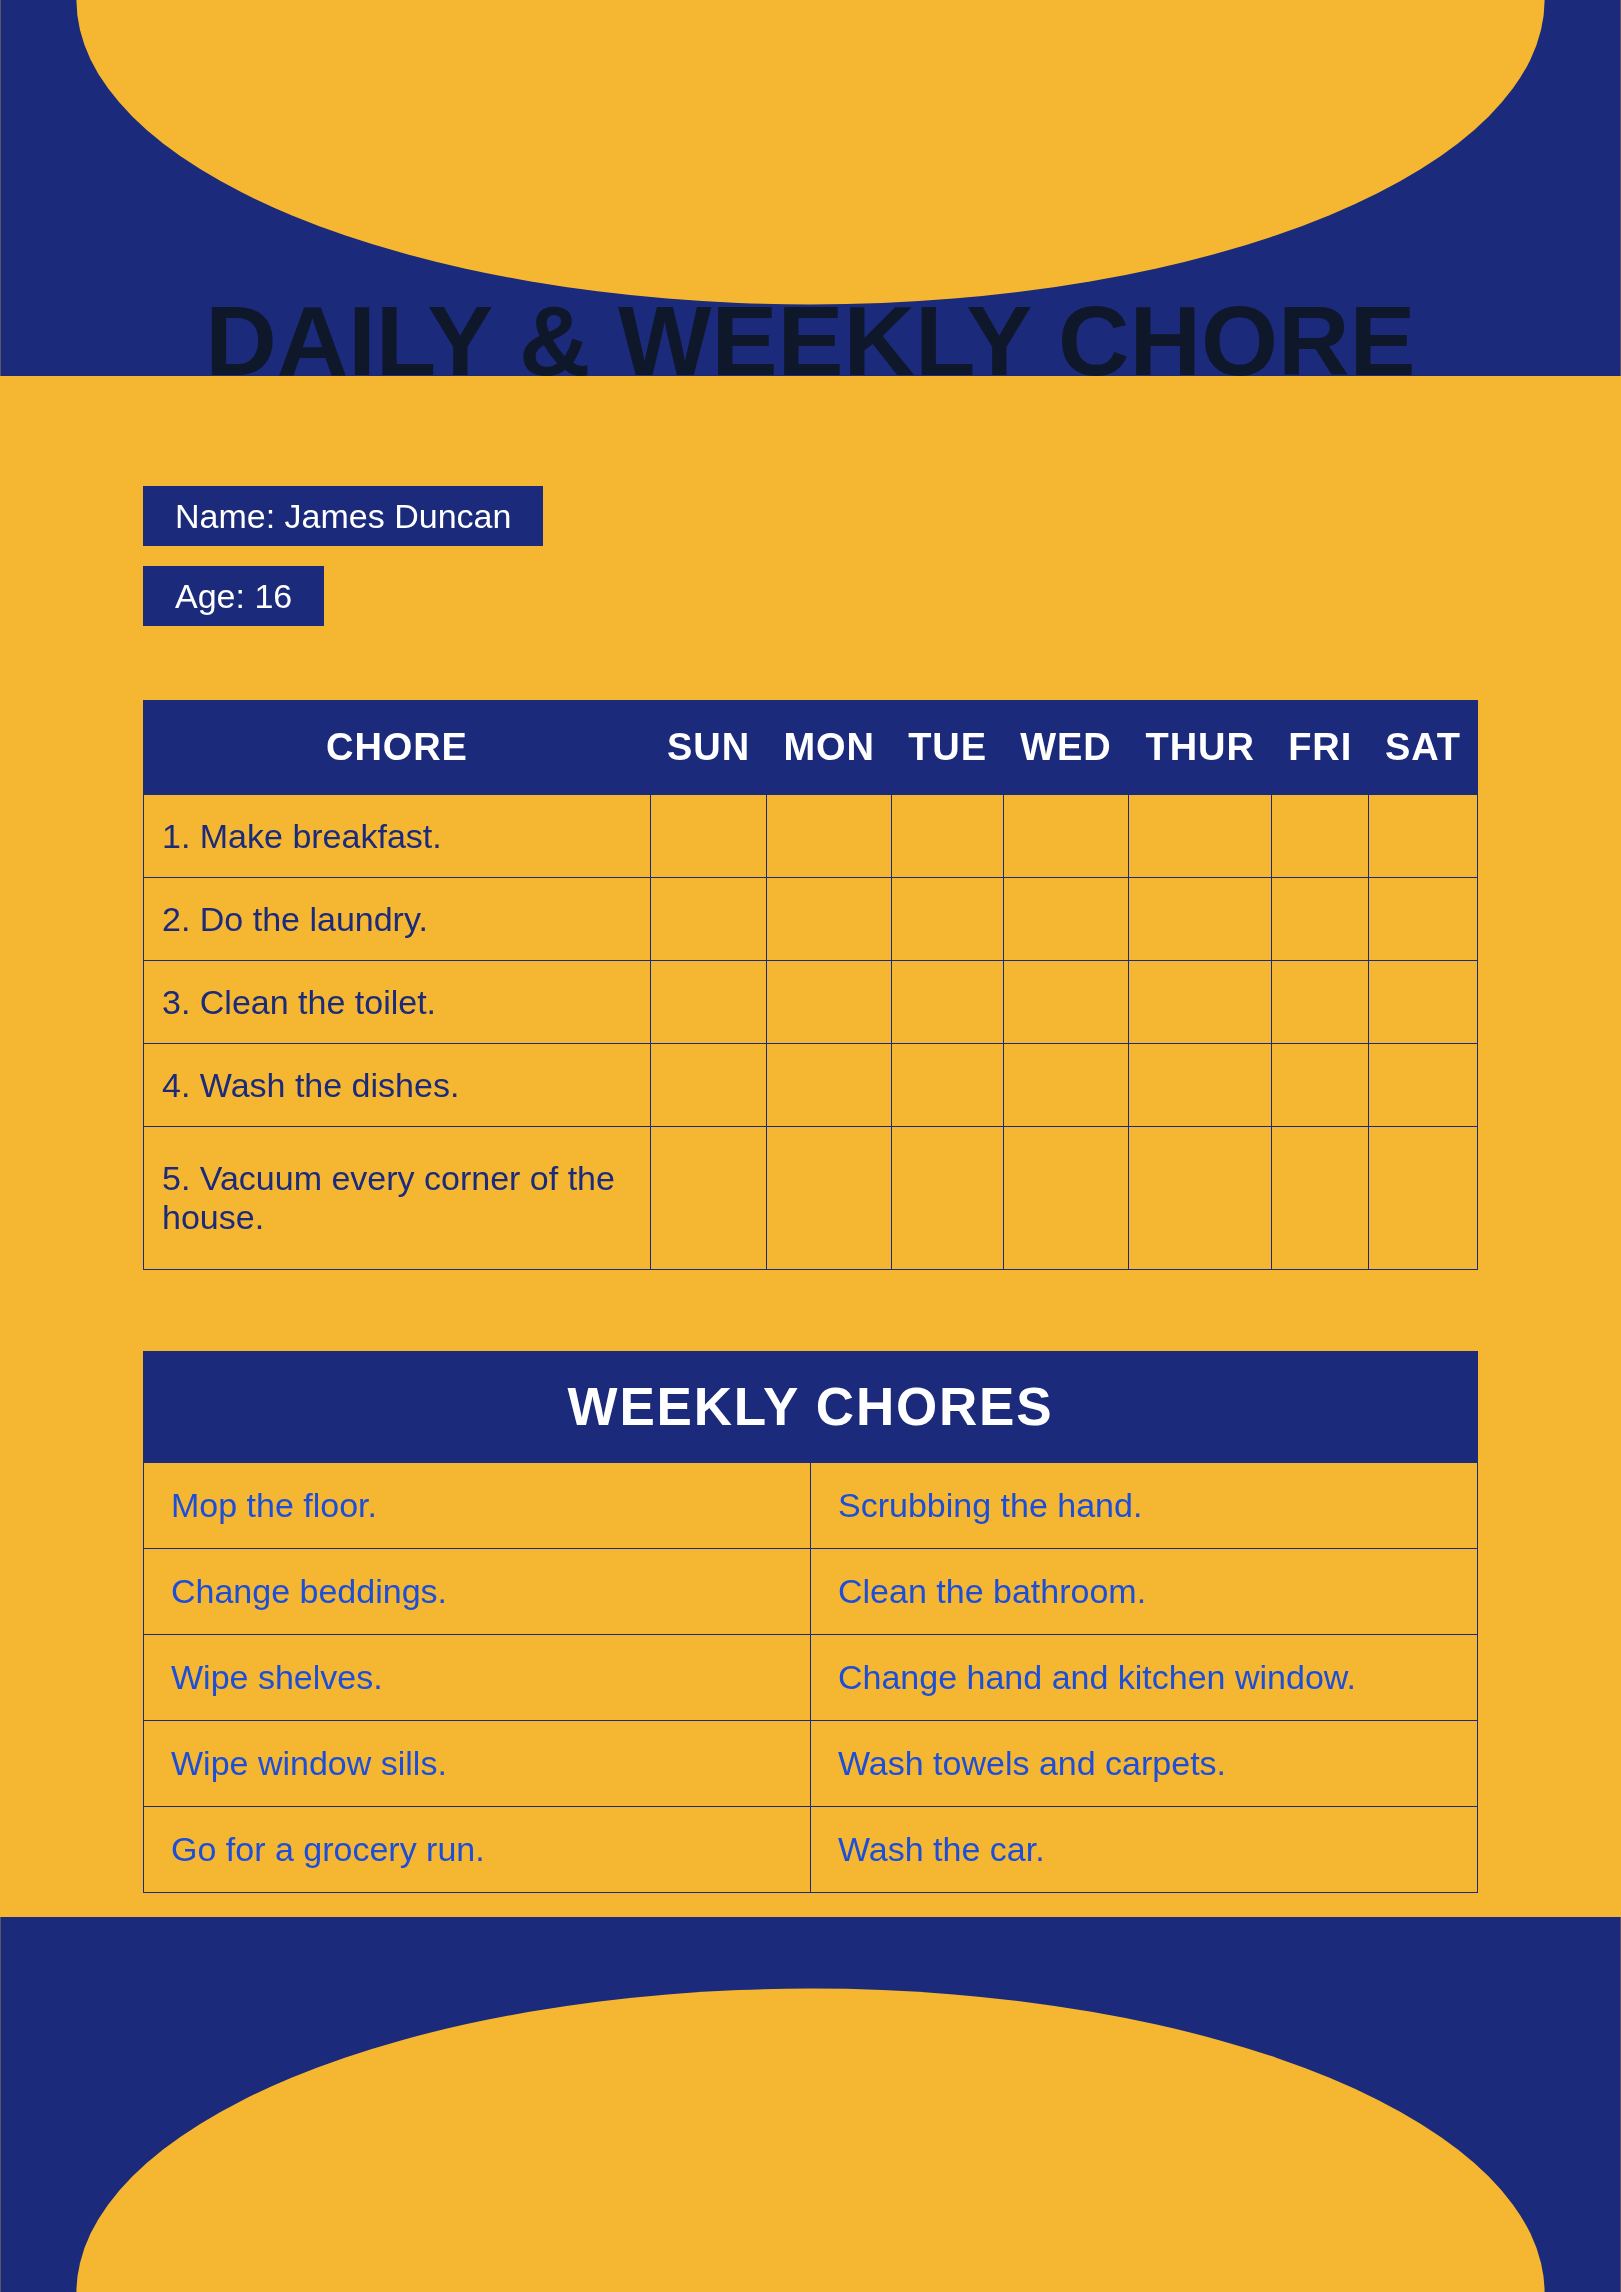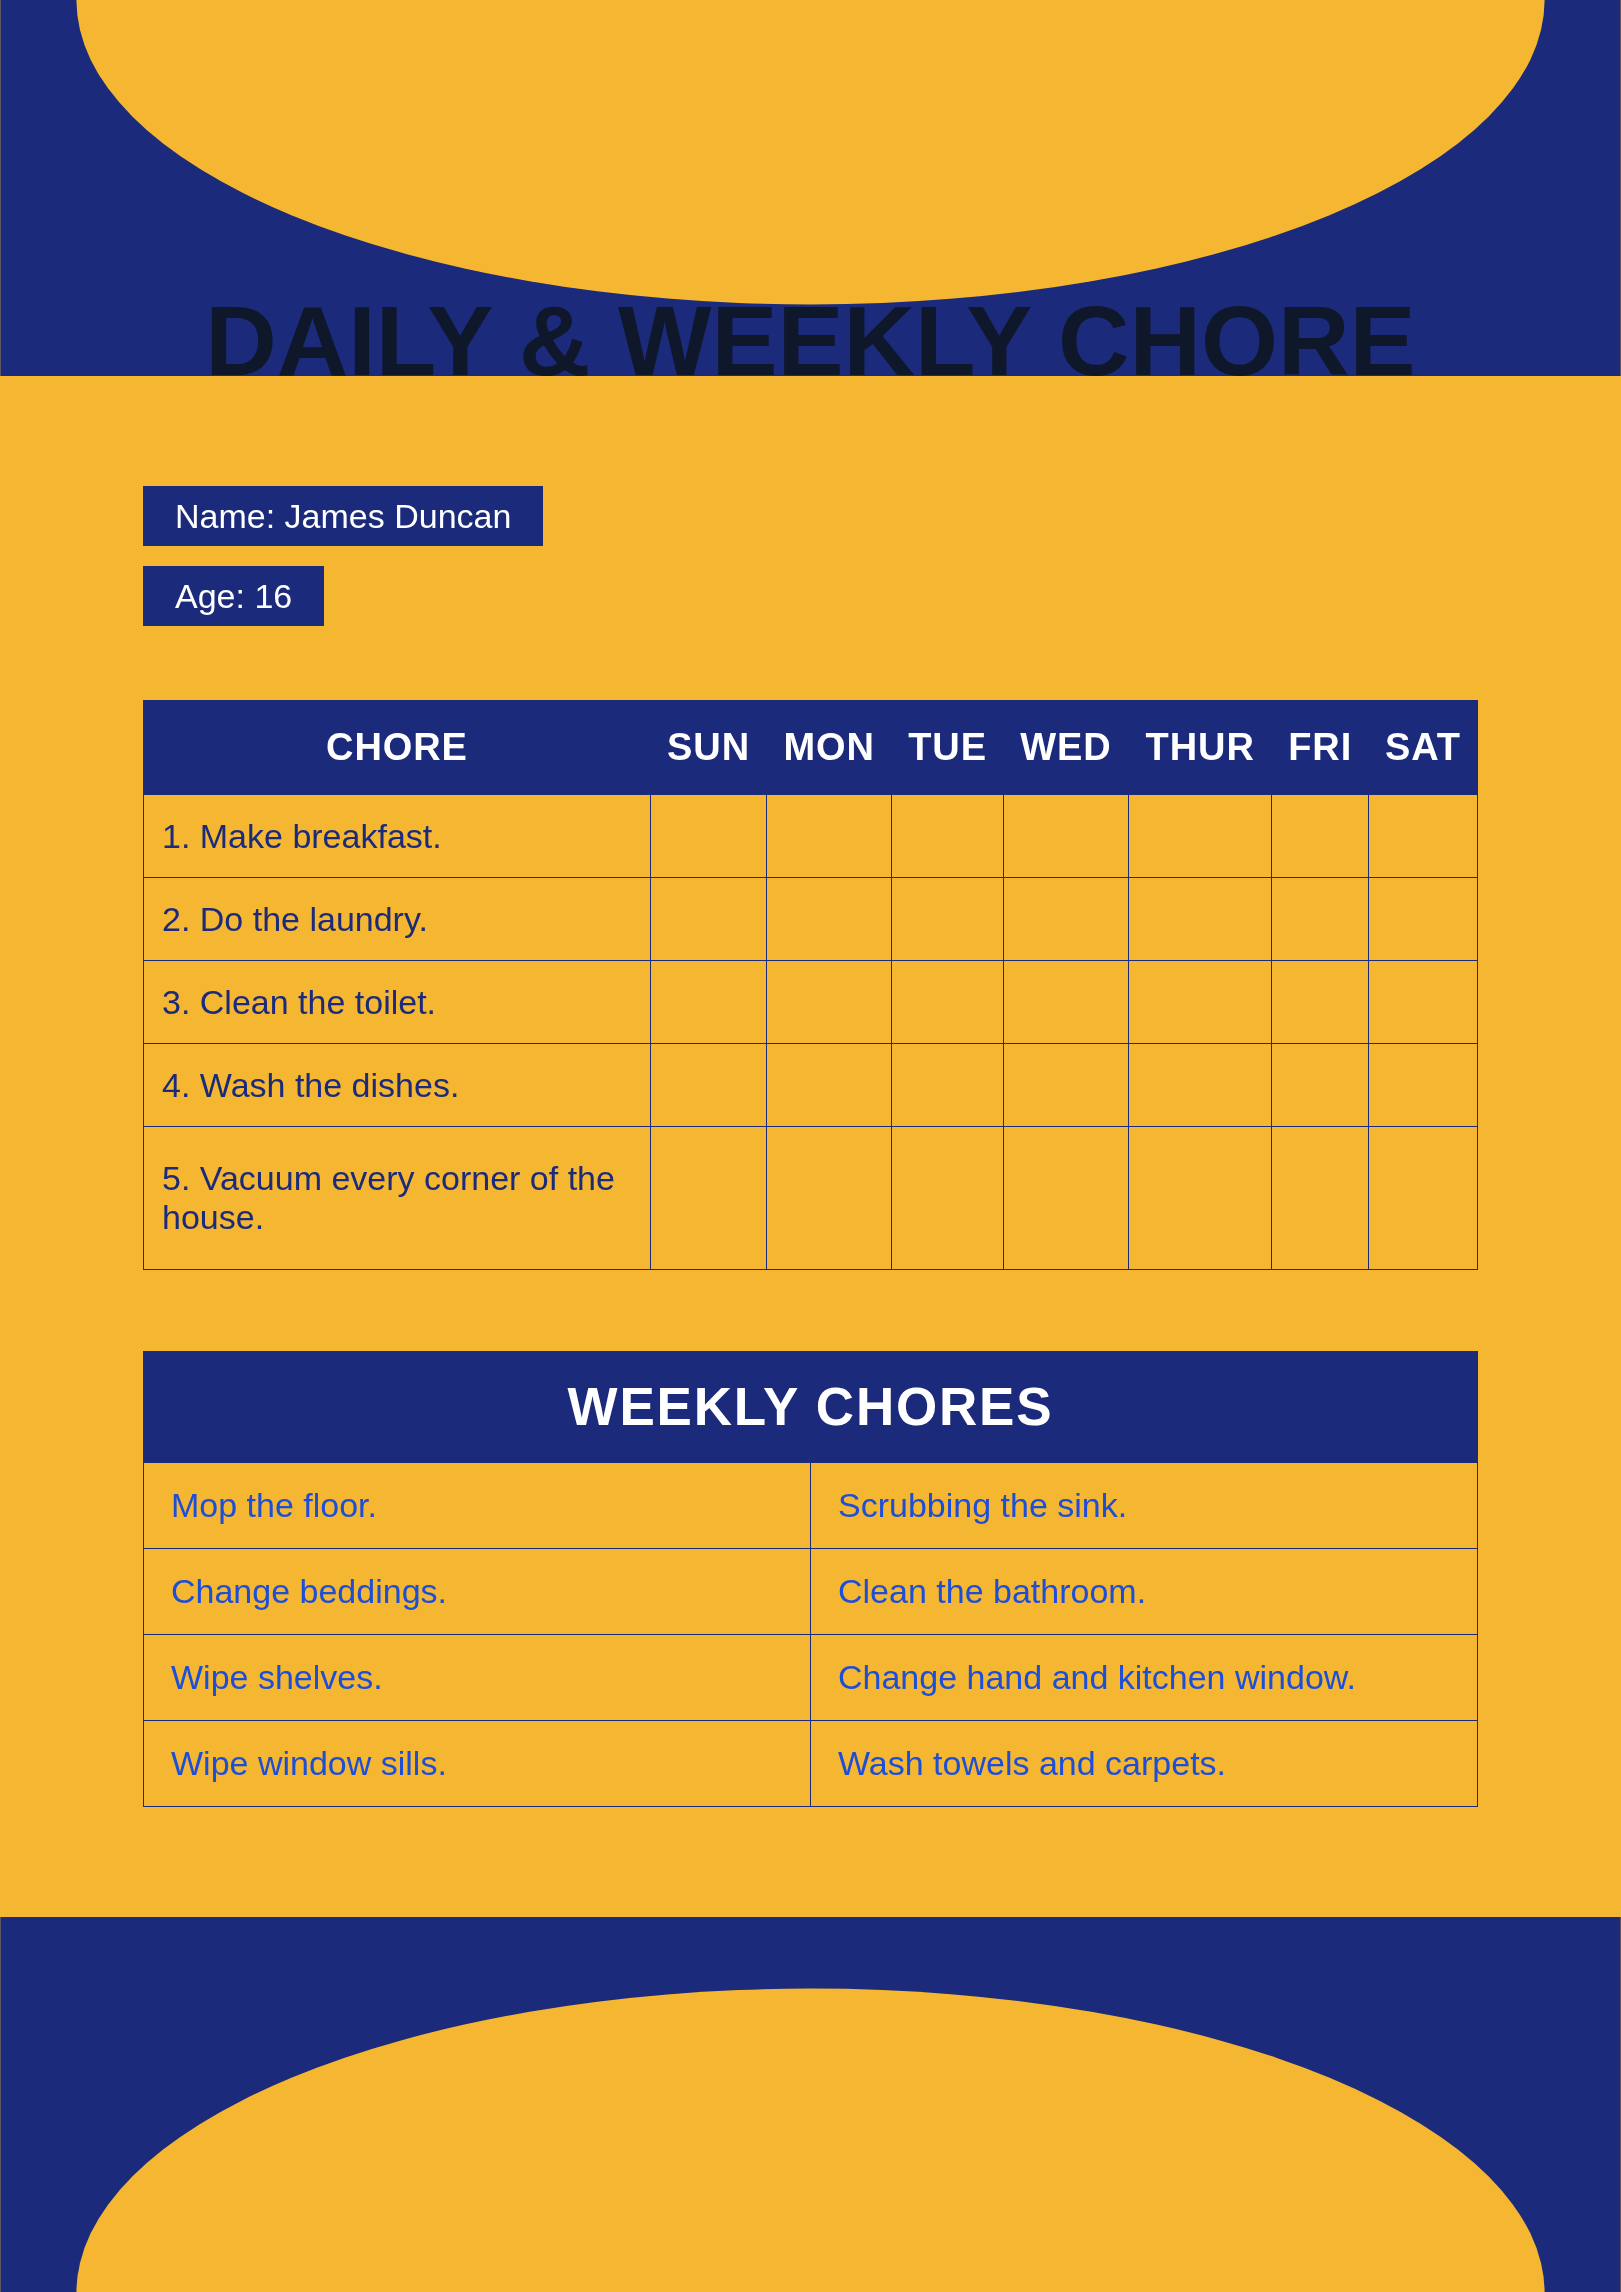--- a/index.html
+++ b/index.html
@@ -235,32 +235,36 @@
         </tr>
       </tbody>
   </table>
 
   <div class="weekly-section">
     <div class="weekly-header">WEEKLY CHORES</div>
     <table class="weekly-table">
       <tbody id="weekly-table-body">
       <tr>
             <td>Mop the floor.</td>
-            <td>Scrubbing the sink.</td>
+            <td>Scrubbing the hand.</td>
           </tr>
           <tr>
             <td>Change beddings.</td>
             <td>Clean the bathroom.</td>
           </tr>
           <tr>
             <td>Wipe shelves.</td>
             <td>Change hand and kitchen window.</td>
           </tr>
           <tr>
             <td>Wipe window sills.</td>
             <td>Wash towels and carpets.</td>
+          </tr>
+          <tr>
+            <td>Go for a grocery run.</td>
+            <td>Wash the car.</td>
           </tr>
         </tbody>
     </table>
   </div>
 
 </div>
 
 
 </body></html>

